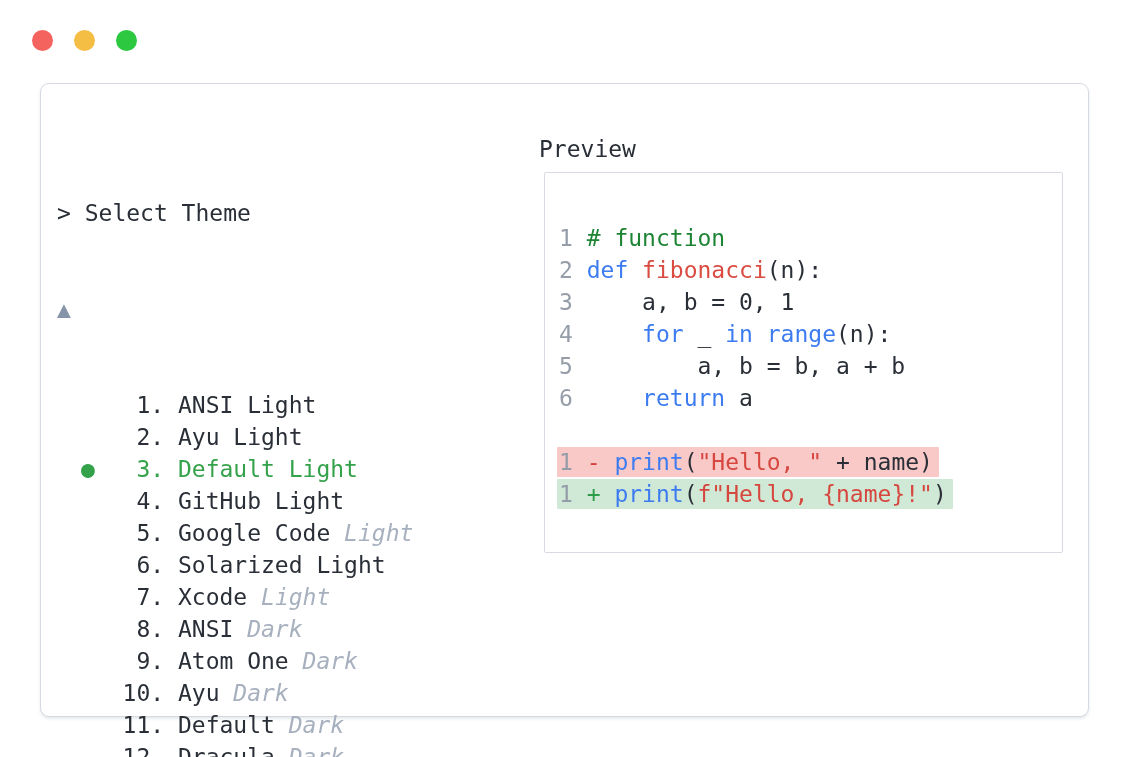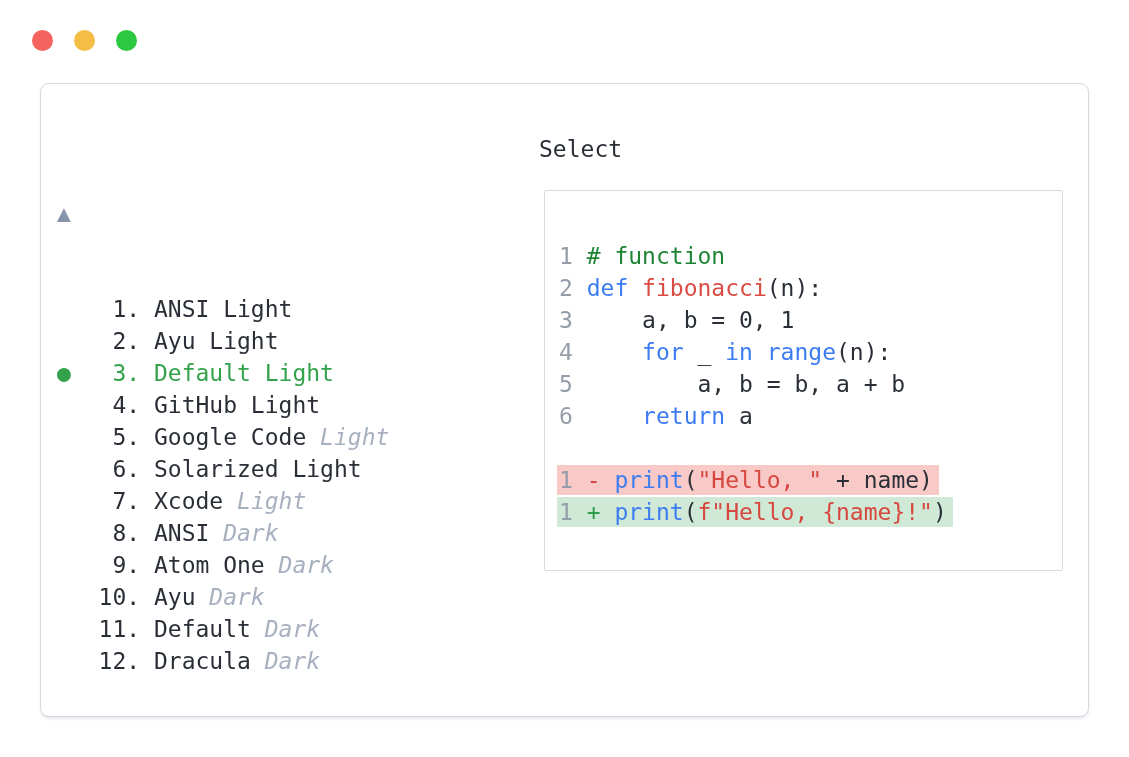--- a/index.html
+++ b/index.html
@@ -18,30 +18,30 @@
   .panel { position:absolute; left:40px; top:83px; width:1049px; height:634px;
            background:#ffffff; border:1.5px solid var(--panel-border,#d5d9e0);
            border-radius:9px; box-shadow:0 2px 3px rgba(160,170,185,0.25); }
 
   
   .left-col { position:absolute; left:16px; top:49px; font-size:23px; line-height:32px;
               white-space:pre; color:var(--text-dark,#2a2f37); }
   .line { height:32px; }
   .up-ind   { color:var(--scroll-up,#8694aa); }
 
-  .row { cursor:default; }
+  .row { cursor:default;margin-left:24px; }
   .row .num, .row .name { color:var(--text-dark,#2a2f37); }
   .row .suffix { color:var(--text-muted,#a7b0be);font-style:italic; }
   .row .bullet { color:var(--accent-green,#34a24b); }
   .row.selected .num, .row.selected .name { color:var(--accent-green,#34a24b); }
 
   
   .preview-label { position:absolute; left:498px; top:49px; height:32px; line-height:32px;
                    font-size:23px; color:var(--text-dark,#2a2f37); }
-  .preview-box { position:absolute; left:503px; top:106px; width:519px; height:381px;
+  .preview-box { position:absolute; left:503px; top:88px; width:519px; height:381px;
                  background:#ffffff; border:1.5px solid var(--preview-border,#d8dbe2);
                  border-radius:2px; overflow:hidden; }
   .code { padding:49px 0 0 14px; font-size:23px; line-height:32px; white-space:pre; }
   .code-line { height:32px; }
   .lnum { color:var(--line-number,#959da9); }
   .tok-plain { color:var(--text-dark,#2a2f37); }
   .tok-comment { color:var(--comment-green,#1d8434); }
   .tok-kw { color:var(--keyword-blue,#3d7cf0);margin-top:32px; }
   .tok-fn { color:var(--function-red,#da4b41); }
   .tok-str { color:var(--string-red,#d6473f); }
@@ -59,25 +59,26 @@
 
   <div class="traffic-lights">
     <span class="light red"></span>
     <span class="light yellow"></span>
     <span class="light green"></span>
   </div>
 
   <div class="panel">
 
     <div class="left-col">
+      <div class="line prompt">&gt; Select Theme</div>
       <div class="line up-ind">▲</div>
       <div id="theme-list"><div class="line row"><span class="bullet">   </span><span class="num"> 1. </span><span class="name">ANSI Light</span></div><div class="line row"><span class="bullet">   </span><span class="num"> 2. </span><span class="name">Ayu Light</span></div><div class="line row selected"><span class="bullet">●  </span><span class="num"> 3. </span><span class="name">Default Light</span></div><div class="line row"><span class="bullet">   </span><span class="num"> 4. </span><span class="name">GitHub Light</span></div><div class="line row"><span class="bullet">   </span><span class="num"> 5. </span><span class="name">Google Code</span><span class="suffix"> Light</span></div><div class="line row"><span class="bullet">   </span><span class="num"> 6. </span><span class="name">Solarized Light</span></div><div class="line row"><span class="bullet">   </span><span class="num"> 7. </span><span class="name">Xcode</span><span class="suffix"> Light</span></div><div class="line row"><span class="bullet">   </span><span class="num"> 8. </span><span class="name">ANSI</span><span class="suffix"> Dark</span></div><div class="line row"><span class="bullet">   </span><span class="num"> 9. </span><span class="name">Atom One</span><span class="suffix"> Dark</span></div><div class="line row"><span class="bullet">   </span><span class="num">10. </span><span class="name">Ayu</span><span class="suffix"> Dark</span></div><div class="line row"><span class="bullet">   </span><span class="num">11. </span><span class="name">Default</span><span class="suffix"> Dark</span></div><div class="line row"><span class="bullet">   </span><span class="num">12. </span><span class="name">Dracula</span><span class="suffix"> Dark</span></div></div>
       
       
     </div>
 
-    <div class="preview-label">Select</div>
+    <div class="preview-label">Preview</div>
     <div class="preview-box">
       <div class="code" id="code-block"><div class="code-line"><span class="lnum">1 </span><span class="tok-comment"># function</span></div><div class="code-line"><span class="lnum">2 </span><span class="tok-kw">def</span><span class="tok-plain"> </span><span class="tok-fn">fibonacci</span><span class="tok-plain">(n):</span></div><div class="code-line"><span class="lnum">3 </span><span class="tok-plain">    a, b = 0, 1</span></div><div class="code-line"><span class="lnum">4 </span><span class="tok-plain">    </span><span class="tok-kw">for</span><span class="tok-plain"> _ </span><span class="tok-kw">in</span><span class="tok-plain"> </span><span class="tok-kw">range</span><span class="tok-plain">(n):</span></div><div class="code-line"><span class="lnum">5 </span><span class="tok-plain">        a, b = b, a + b</span></div><div class="code-line"><span class="lnum">6 </span><span class="tok-plain">    </span><span class="tok-kw">return</span><span class="tok-plain"> a</span></div><div class="code-line"></div><div class="code-line"><span class="linebg bg-removed"><span class="lnum">1 </span><span class="tok-removed-sign">- </span><span class="tok-kw">print</span><span class="tok-plain">(</span><span class="tok-str">"Hello, "</span><span class="tok-plain"> + name)</span></span></div><div class="code-line"><span class="linebg bg-added"><span class="lnum">1 </span><span class="tok-added-sign">+ </span><span class="tok-kw">print</span><span class="tok-plain">(</span><span class="tok-str">f"Hello, {name}!"</span><span class="tok-plain">)</span></span></div></div>
     </div>
 
   </div>
 </div>
 
 </body></html>

